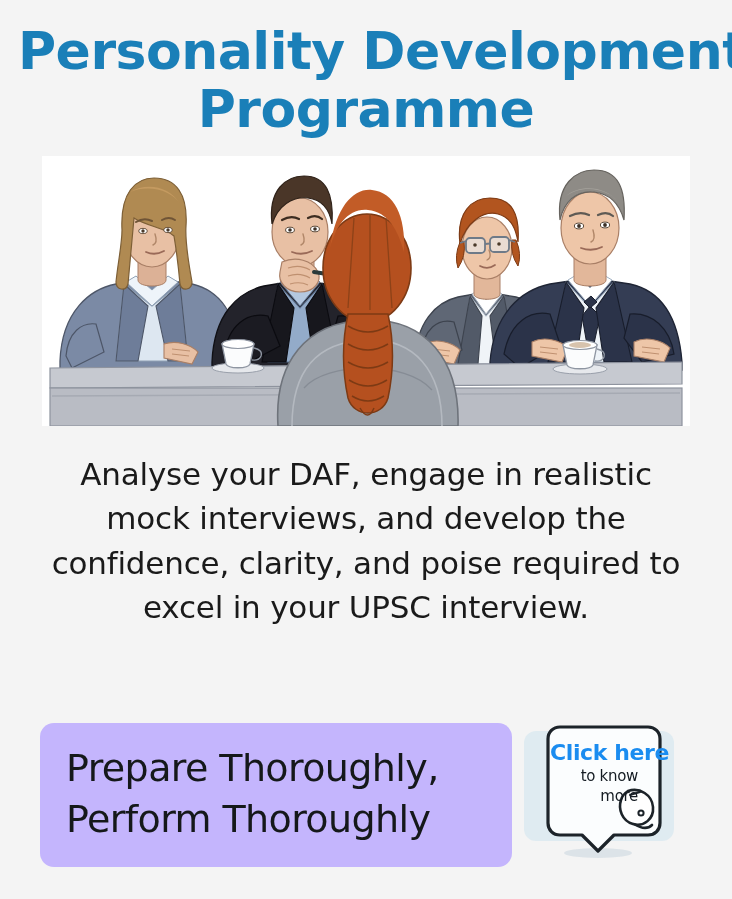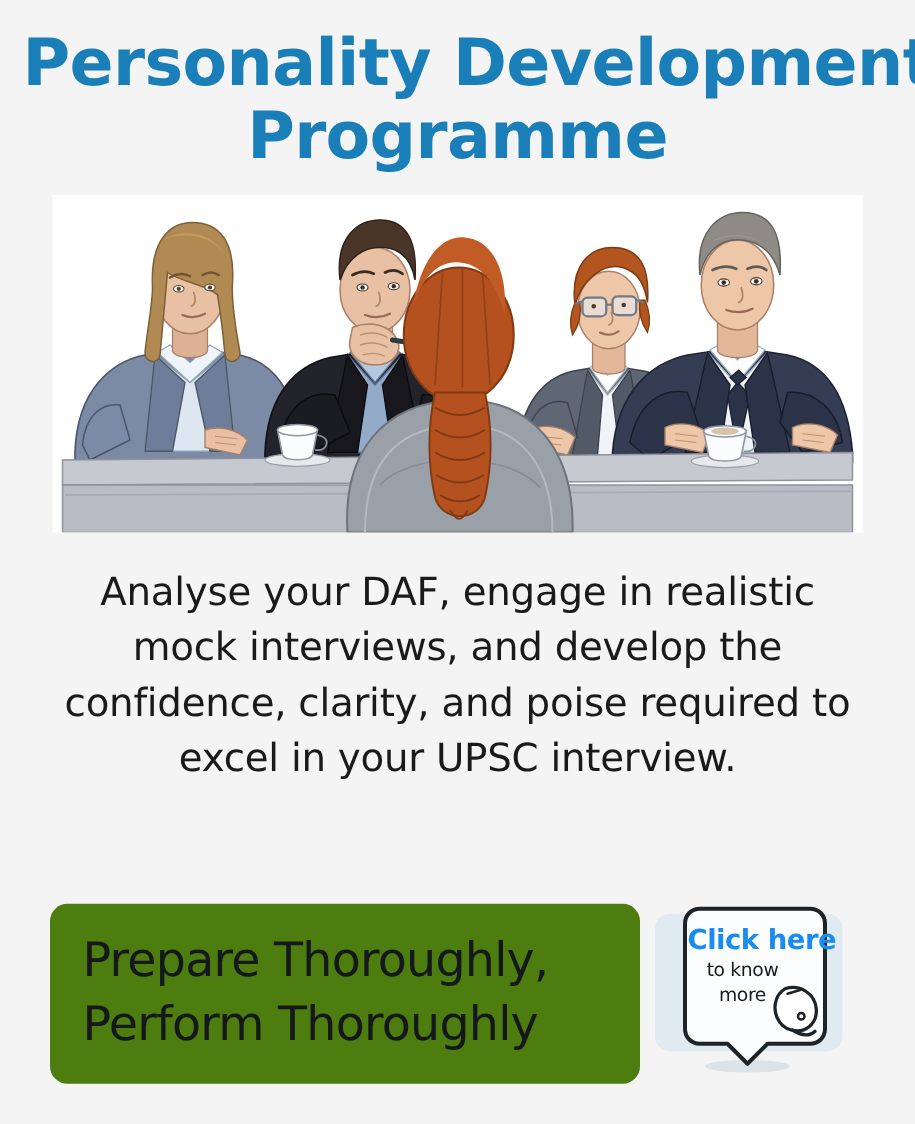--- a/index.html
+++ b/index.html
@@ -78,21 +78,21 @@
     right: 0;
     bottom: 26px;
     height: 150px;
     display: flex;
     align-items: flex-start;
     padding: 0 38px 0 40px;
     box-sizing: border-box;
   }
 
   .tagline-box {
-    background: #4d7c0f;
+    background: #c4b5fd;
     border-radius: 14px;
     padding: 20px 22px 22px 26px;
     box-sizing: border-box;
     width: 472px;
     min-height: 140px;
     display: flex;
     flex-direction: column;
     justify-content: center;
   }
   .tagline-line {
@@ -135,21 +135,21 @@
     top: 0;
     width: 136px;
     height: 140px;
     overflow: visible;
   }
   .cta-text {
     position: absolute;
     left: 14px;
     top: 16px;
     width: 88px;
-    text-align: center;
+    text-align: right;
     pointer-events: none;
   }
   .cta-line {
     display: block;
     font-family: "DejaVu Sans", sans-serif;
     line-height: 1.1;
     white-space: nowrap;
   }
   .cta-line.click {
     color: #1a8cf0;

